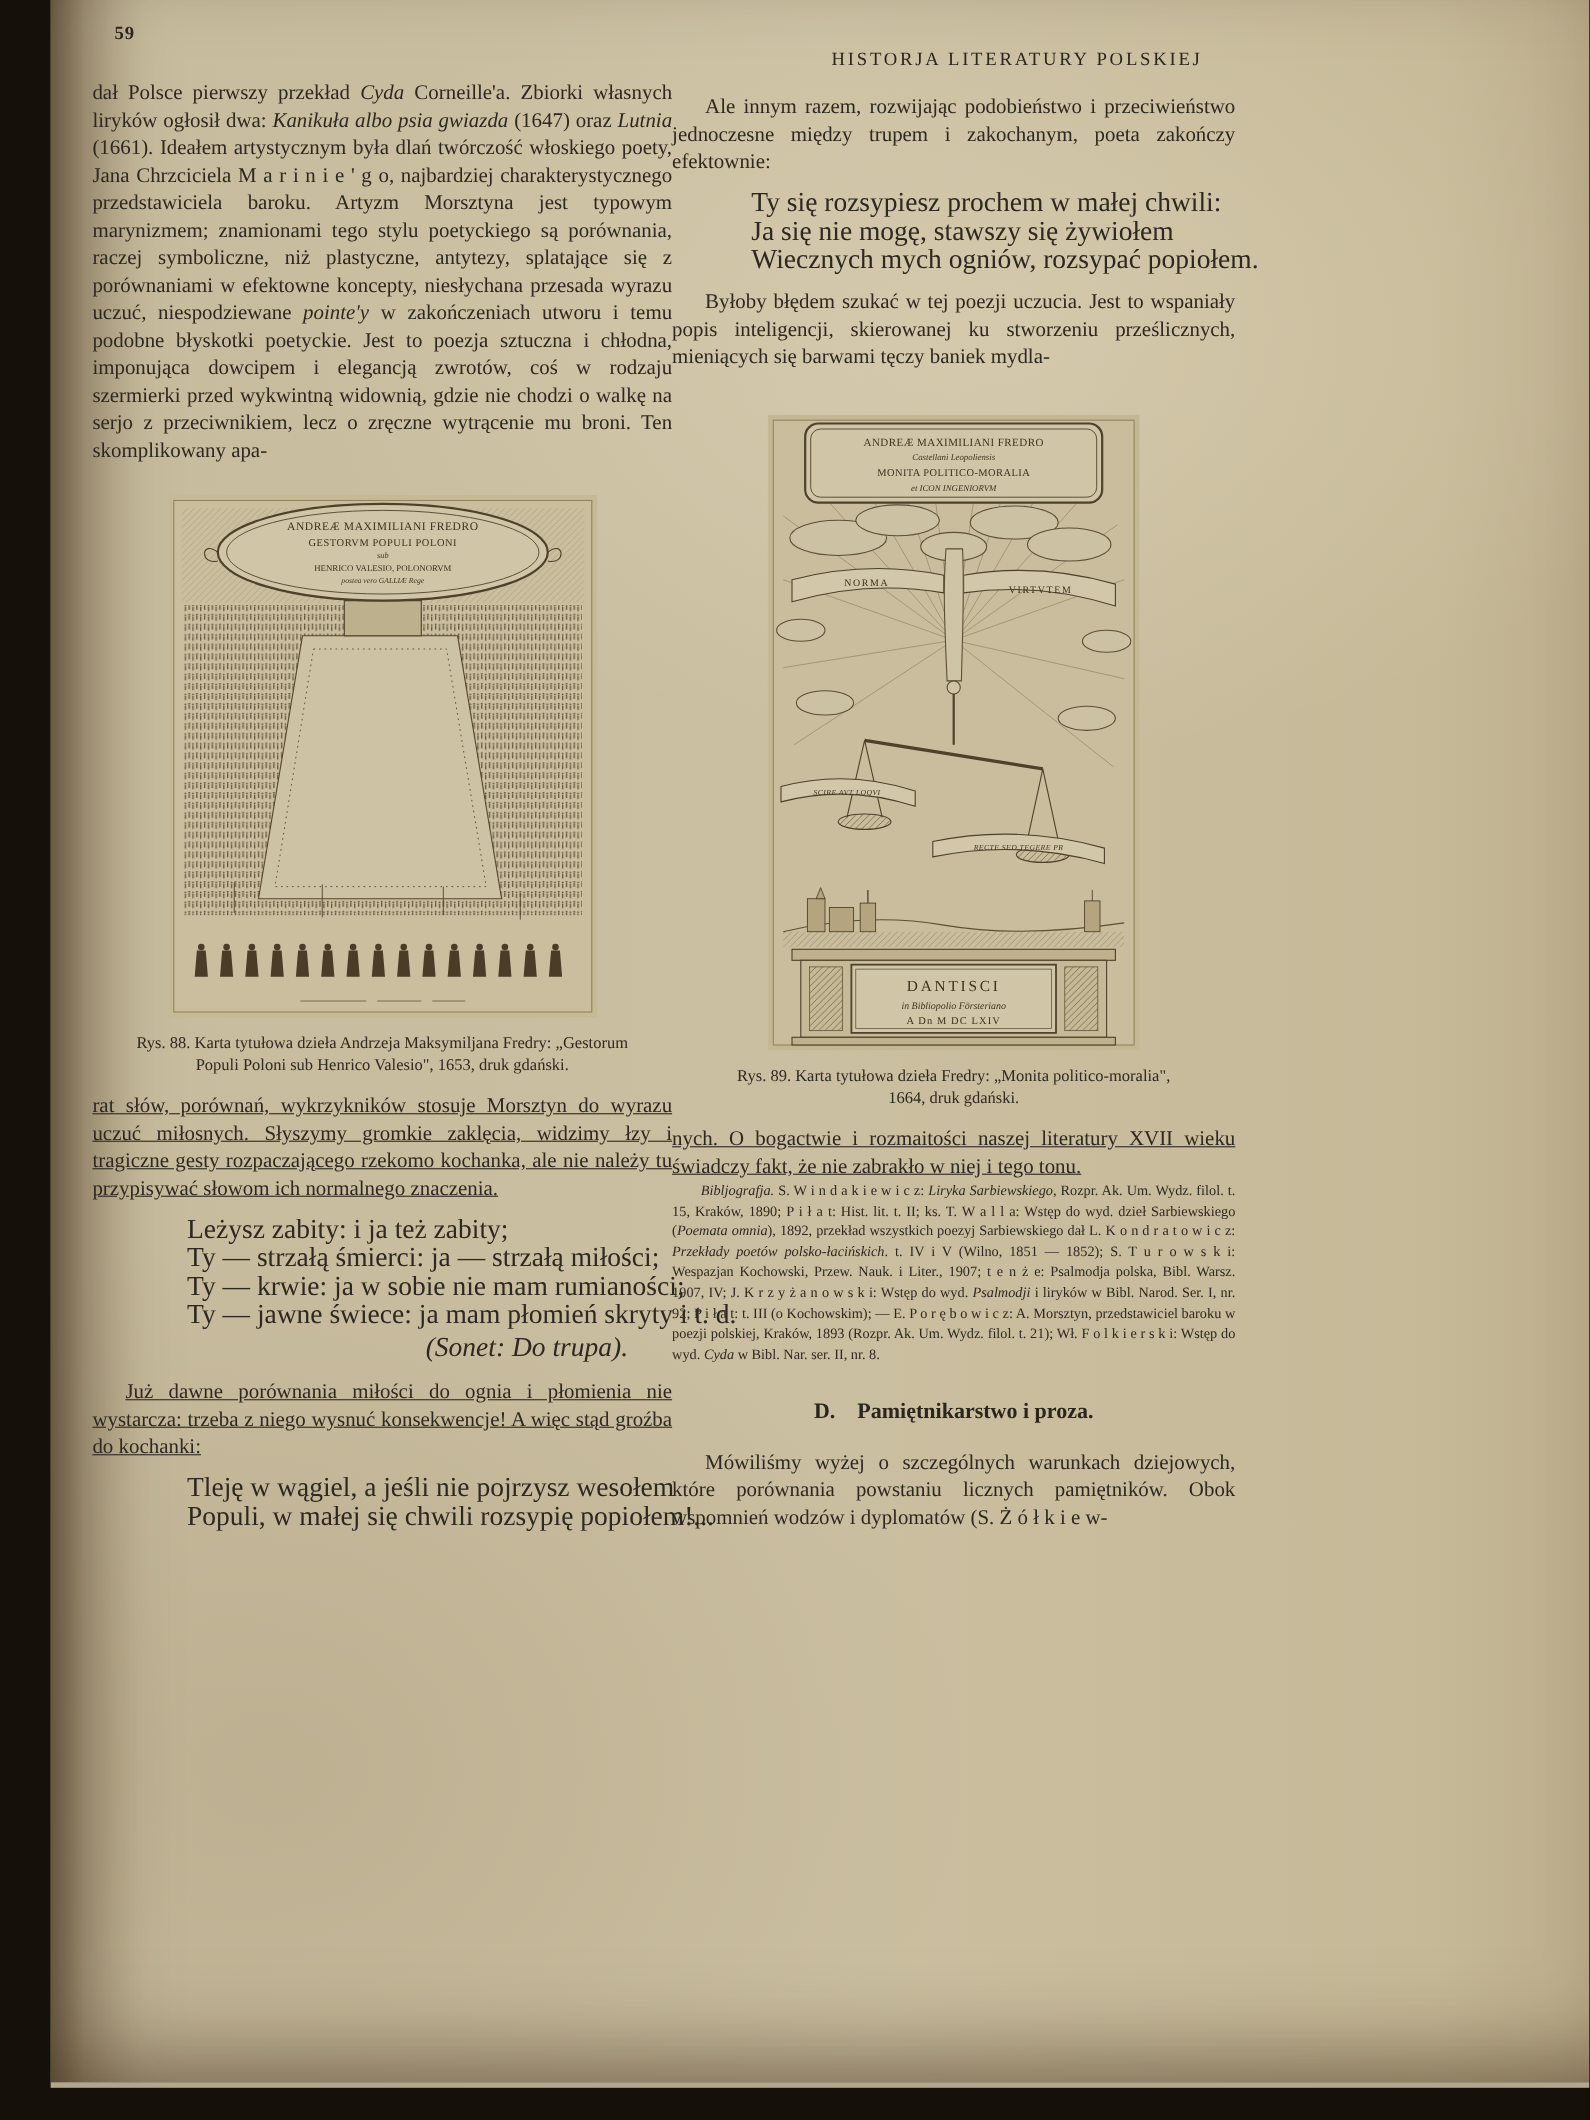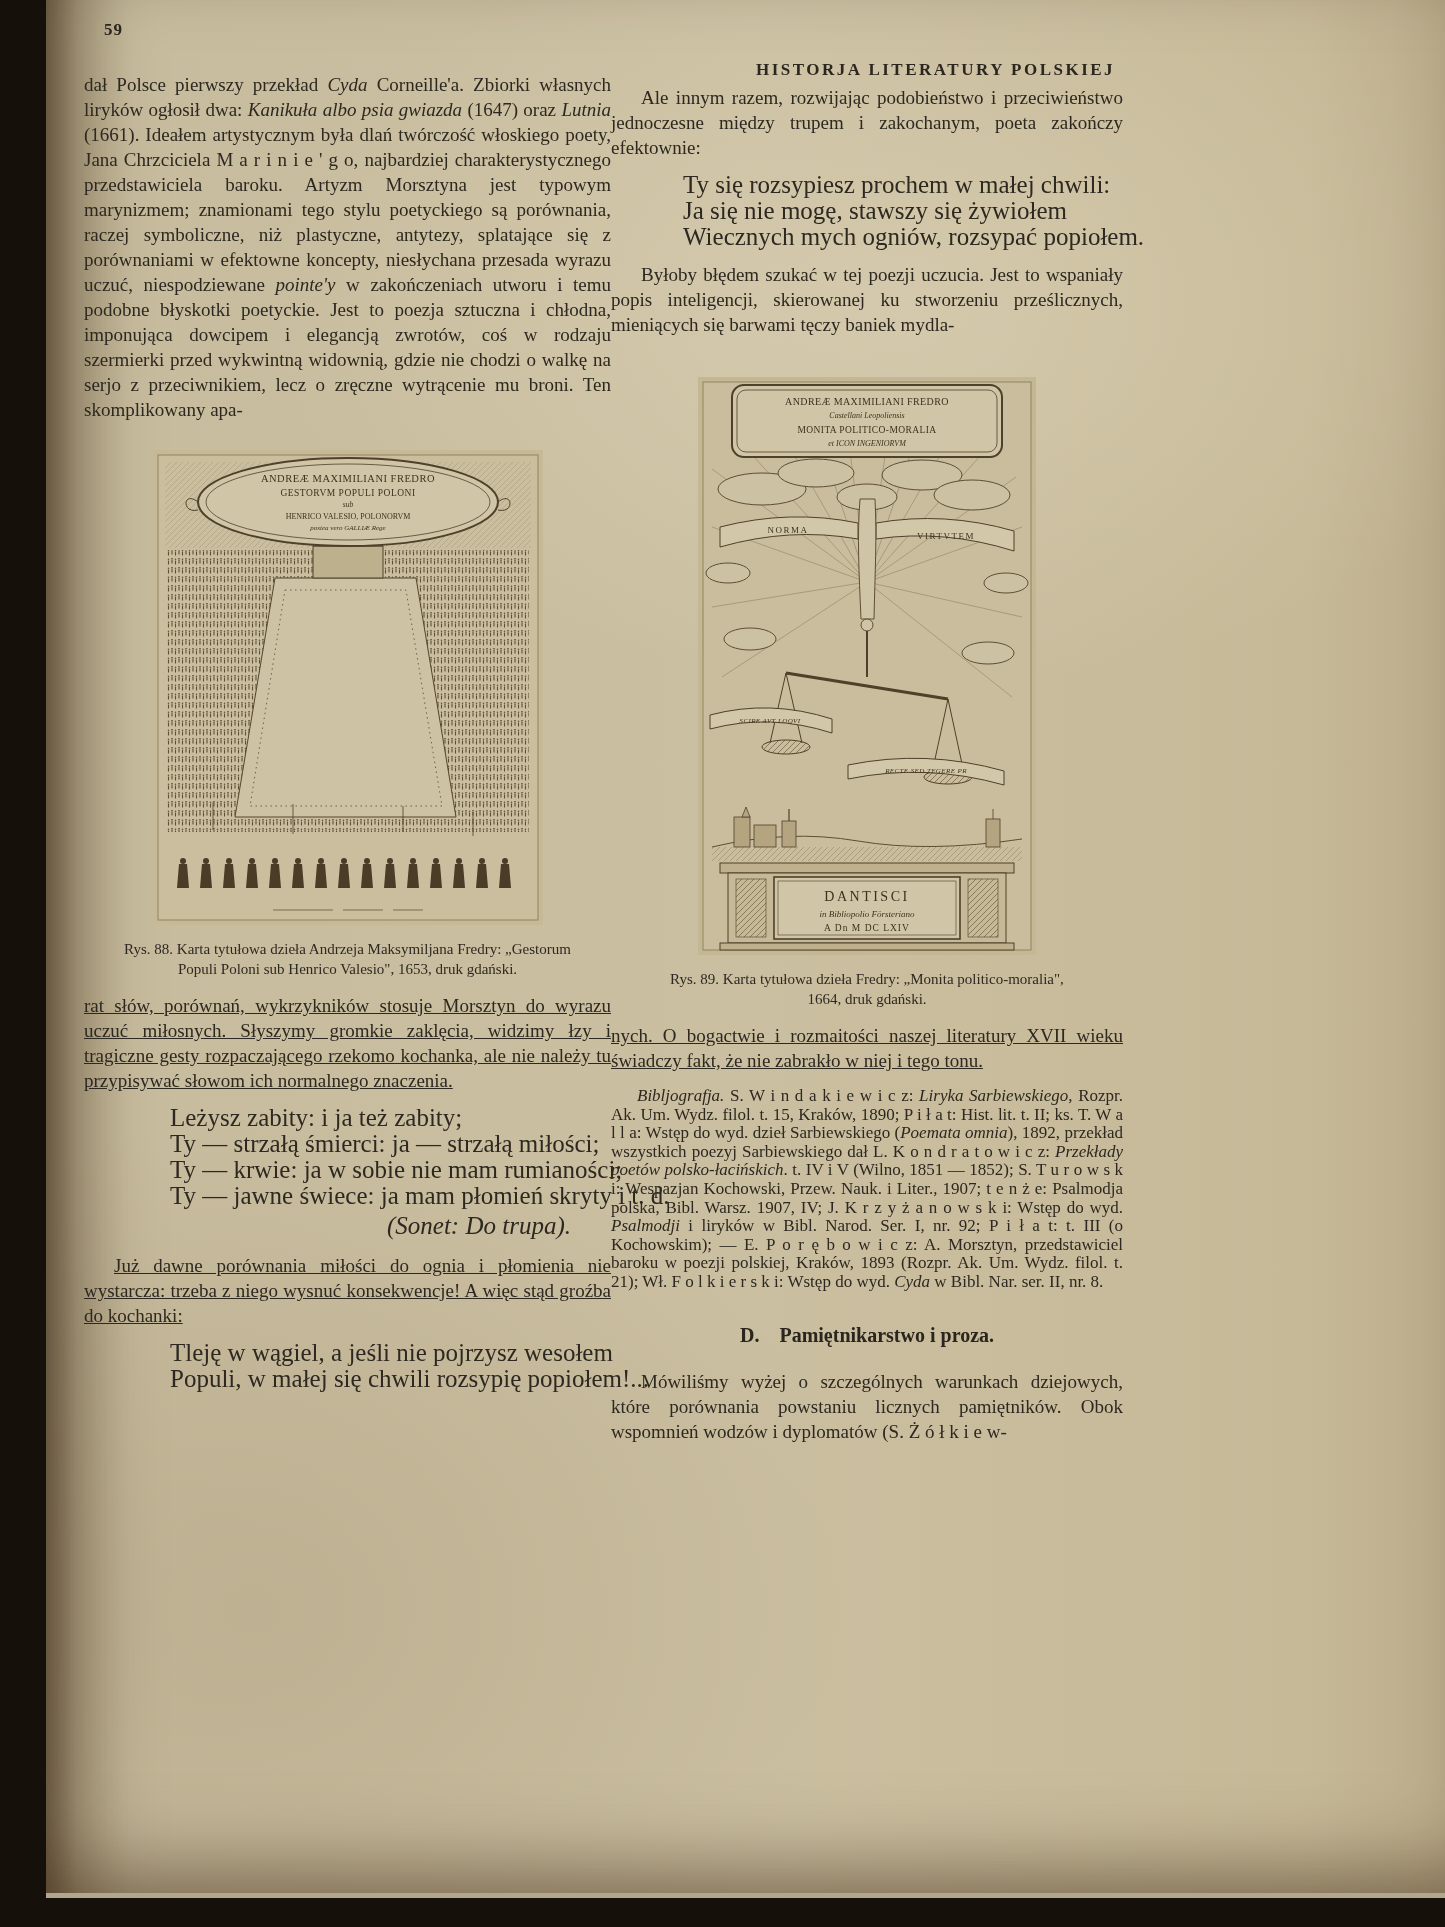--- a/index.html
+++ b/index.html
@@ -12,42 +12,42 @@
     background:
       radial-gradient(1100px 650px at 62% 16%, rgba(250,243,220,0.22), rgba(250,243,220,0) 60%),
       radial-gradient(900px 700px at 15% 85%, rgba(110,85,50,0.12), rgba(110,85,50,0) 70%),
       linear-gradient(90deg, #97876a 0%, #bcae8e 2.2%, #c8bc9e 6%, #cbbfa1 50%, #c6b998 90%, #bcae8d 100%);
     box-shadow: inset 0 -70px 80px -45px rgba(70,50,25,.5), inset 70px 0 90px -55px rgba(40,25,10,.6);
   }
   .page-edge { position:absolute; left:46px; top:1893px; width:1399px; height:5px; background:#d8cdb0; opacity:.8; }
 
   .running-head { position:relative; height:72px; color:#2b261e; }
   .pageno { position:absolute; left:58px; top:20px; font-size:17px; font-weight:bold; letter-spacing:1px; }
-  .head-title { position:absolute; left:710px; top:60px; font-size:17px; font-weight:bold; letter-spacing:2.5px; white-space:nowrap; }
+  .head-title { position:absolute; left:710px; top:44px; font-size:17px; font-weight:normal; letter-spacing:2.5px; white-space:nowrap; }
 
   .columns { display:flex; padding-left:38px; }
   .col-left { width:527px; }
   .col-right { width:512px; padding-top:13px; }
 
   .body { font-size:19px; line-height:25px; text-align:justify; color:#2d2820; }
   .indent { text-indent:30px; }
   .mt14 { margin-top:14px;text-decoration:underline; }
   .i { font-style:italic; }
 
   .verse { margin:12px 0 12px 86px; font-size:25px; line-height:26px; color:#2d2820; }
   .col-right .verse { margin-left:72px; }
   .vline { white-space:nowrap; }
   .verse-attr { text-align:right; margin:4px 40px 0 0; font-style:italic; }
 
   .figure { margin:28px auto 10px; }
   .fig88 { width:390px; }
   .fig89 { width:338px; margin-top:40px; }
   .caption { font-size:15px; line-height:19.5px; text-align:center; color:#2e2921; margin:15px -46px 0; }
 
-  .biblio { font-size:17px; line-height:18.6px; text-align:justify; text-indent:26px; margin-top:14px; color:#2d2820; }
+  .biblio { font-size:13px; line-height:18.6px; text-align:justify; text-indent:26px; color:#2d2820; }
   .section-head { text-align:center; font-size:20px; font-weight:bold; margin:32px 0 22px; color:#2a251d; }
 
   .eng { display:block; }
   .eng text { text-anchor:middle; fill:#3e321f; font-family:"Liberation Serif","DejaVu Serif",serif; }
   .t88a { font-size:10.5px; letter-spacing:.5px; }
   .t88b { font-size:9.5px; letter-spacing:.5px; }
   .t88c { font-size:7.5px; font-style:italic; }
   .t88d { font-size:8px; }
   .t88e { font-size:7px; font-style:italic; }
   .t89a { font-size:10px; letter-spacing:.4px; }

